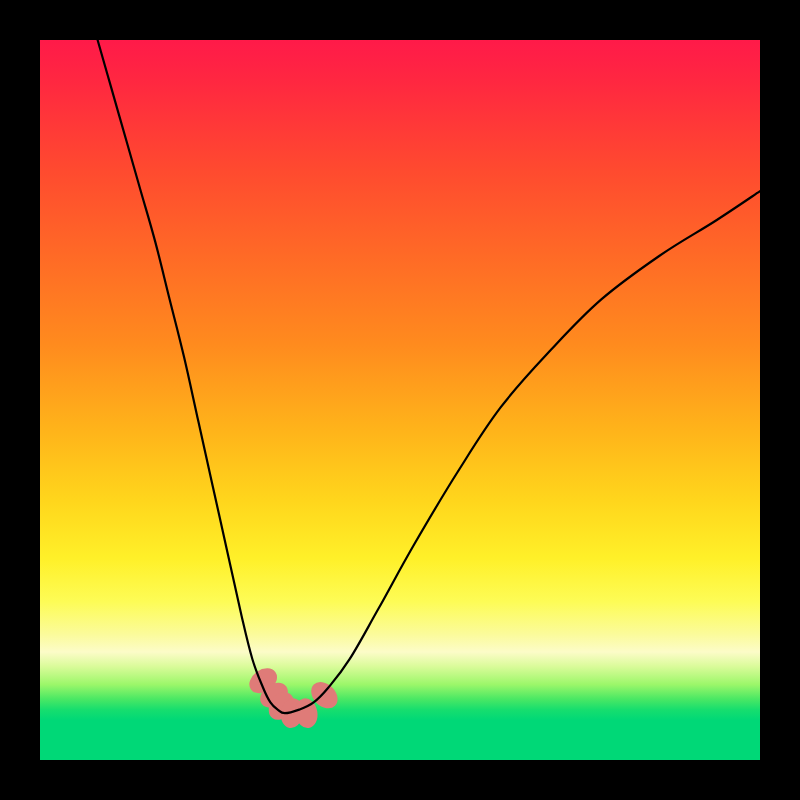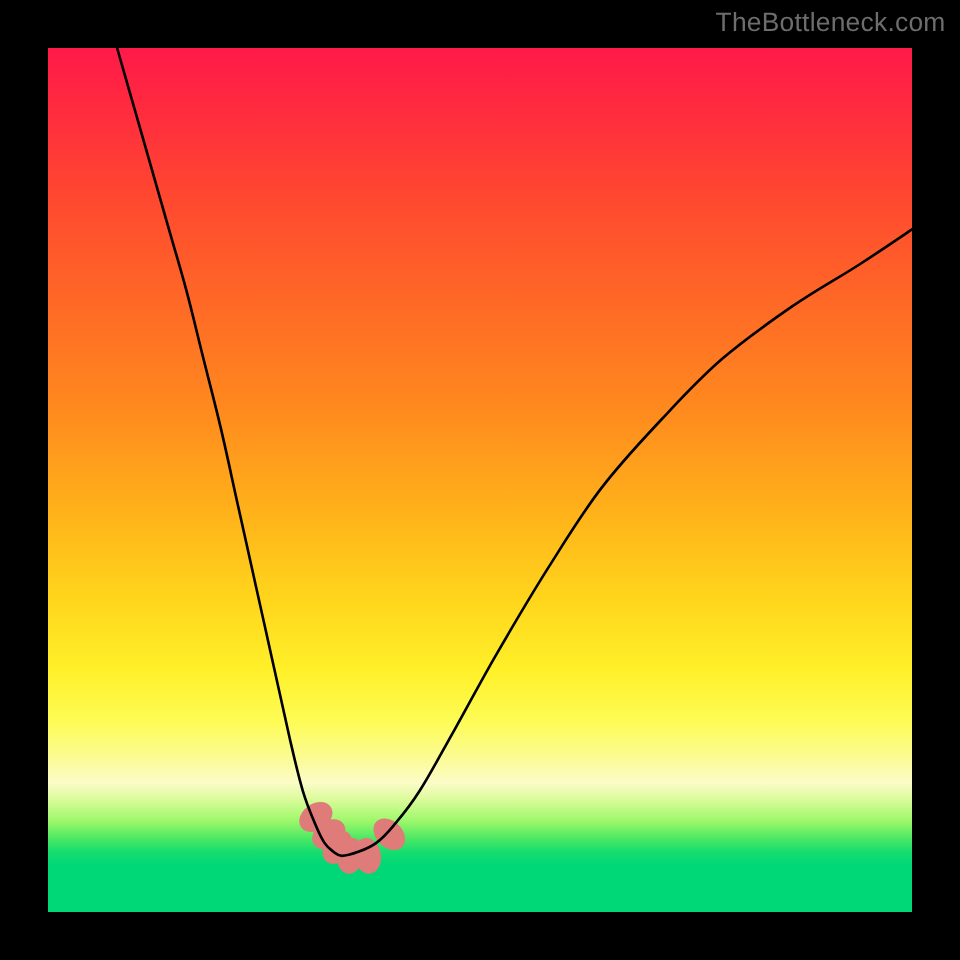--- a/index.html
+++ b/index.html
@@ -73,21 +73,20 @@
     stroke-linecap: round;
   }
   .blob {
     fill: #df7b78;
   }
 </style>
 </head>
 <body>
 
 <div class="frame">
-  <div class="watermark">TheBottleneck.com</div>
   <div class="plot-area">
     <svg class="curve-layer" viewBox="0 0 720 720">
       <g>
           <ellipse cx="223.2" cy="640.8" rx="11" ry="15" transform="rotate(55 223.2 640.8)" class="blob"></ellipse>
           <ellipse cx="234.0" cy="655.2" rx="11" ry="15" transform="rotate(55 234.0 655.2)" class="blob"></ellipse>
           <ellipse cx="241.2" cy="666.0" rx="11" ry="15" transform="rotate(35 241.2 666.0)" class="blob"></ellipse>
           <ellipse cx="252.0" cy="673.2" rx="11" ry="15" transform="rotate(10 252.0 673.2)" class="blob"></ellipse>
           <ellipse cx="266.4" cy="673.2" rx="11" ry="15" transform="rotate(-10 266.4 673.2)" class="blob"></ellipse>
           <ellipse cx="284.4" cy="655.2" rx="11" ry="15" transform="rotate(-45 284.4 655.2)" class="blob"></ellipse>
         </g>

